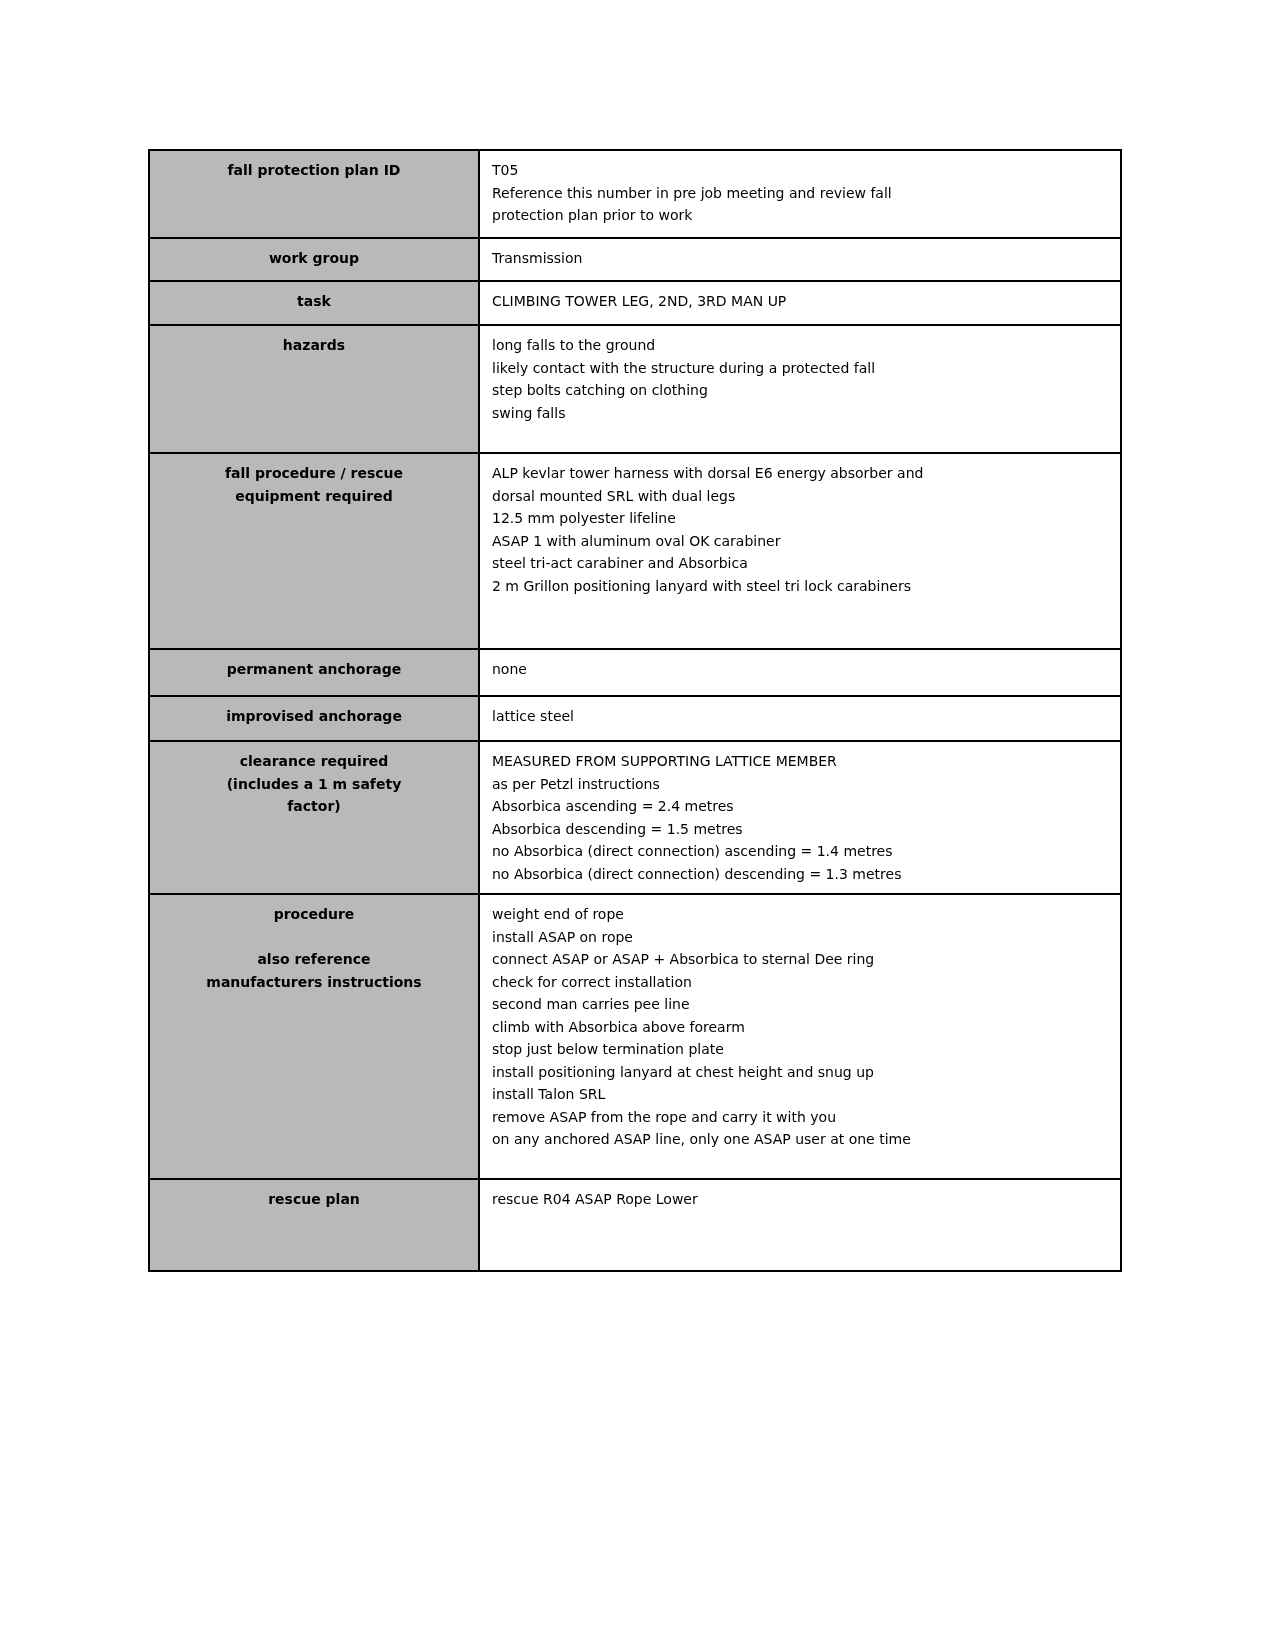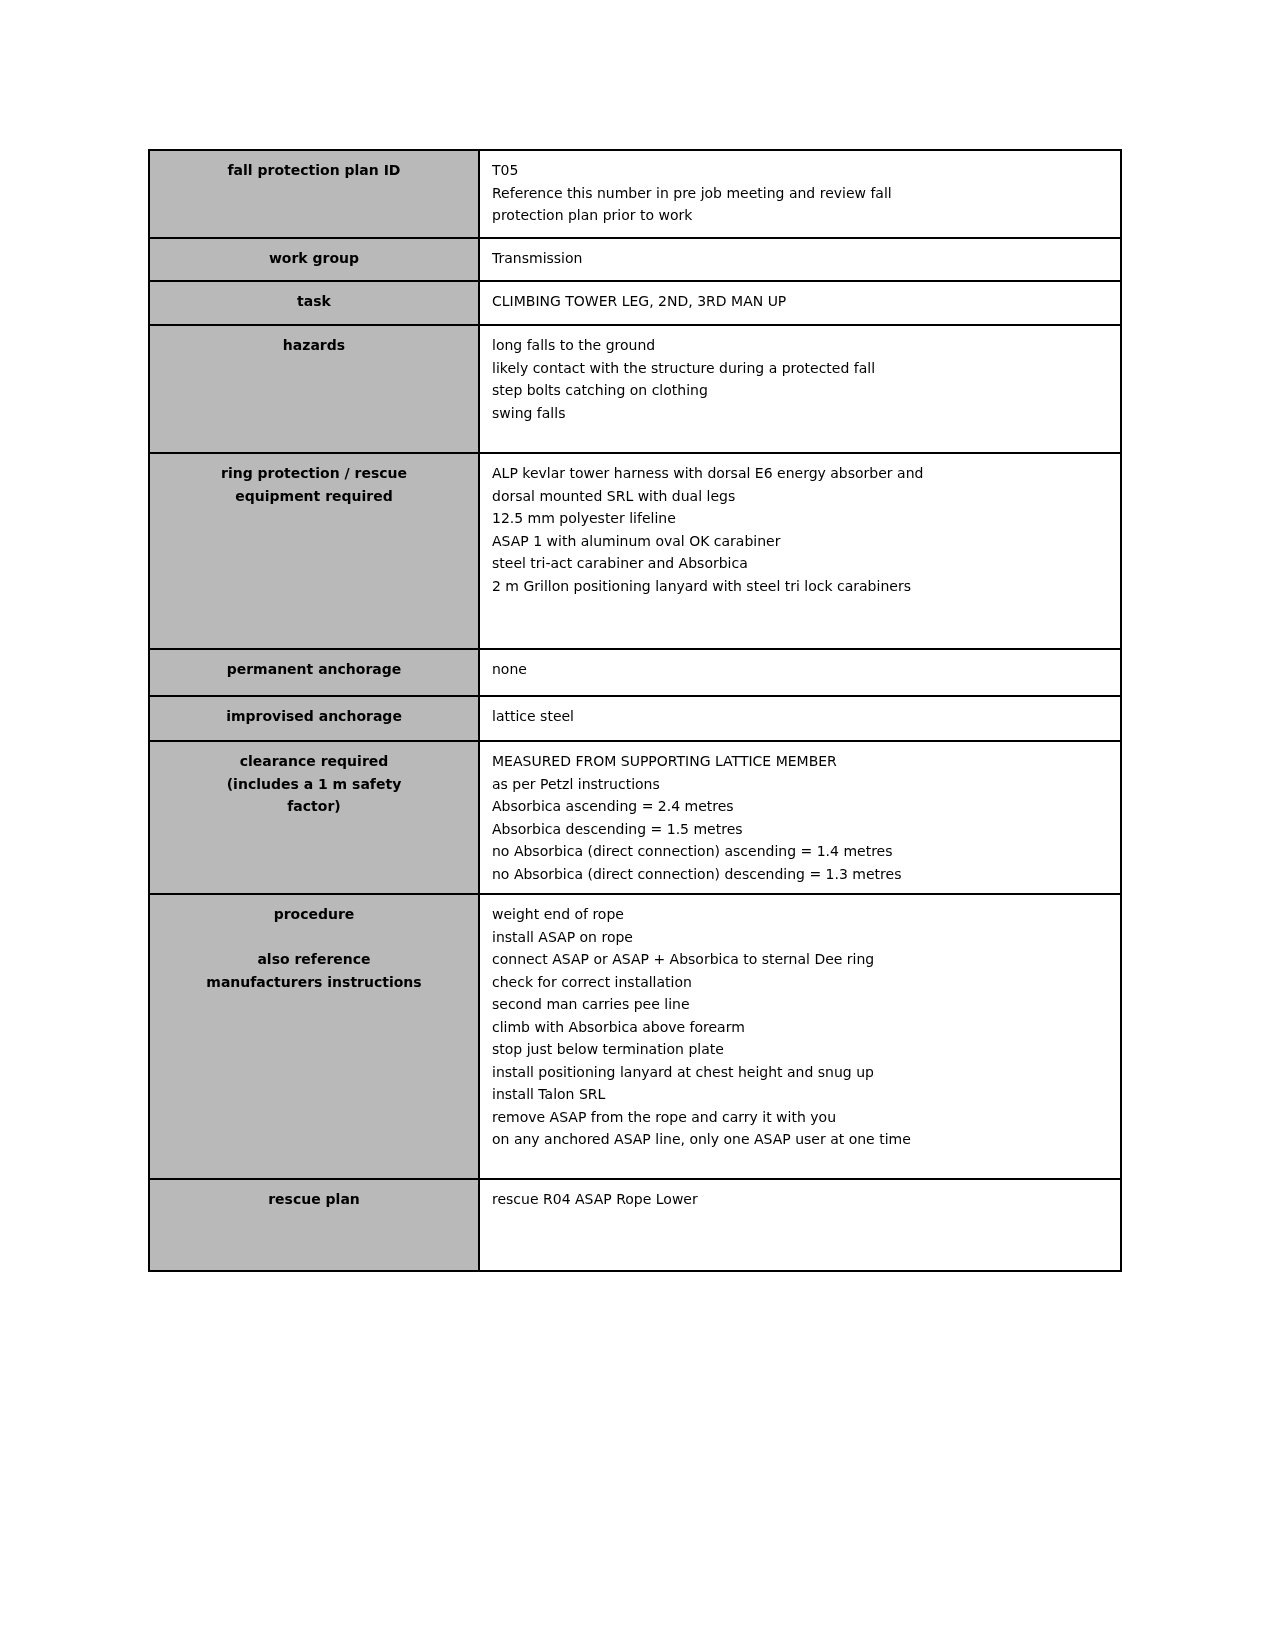--- a/index.html
+++ b/index.html
@@ -80,21 +80,21 @@
         </td>
         <td class="content-cell">
           <div class="line"><span>long falls to the ground</span></div>
           <div class="line"><span>likely contact with the structure during a protected fall</span></div>
           <div class="line"><span>step bolts catching on clothing</span></div>
           <div class="line"><span>swing falls</span></div>
         </td>
       </tr>
       <tr style="height: 196px;">
         <td class="label-cell">
-          <div class="line">ring protection / rescue</div>
+          <div class="line">fall procedure / rescue</div>
           <div class="line">equipment required</div>
         </td>
         <td class="content-cell">
           <div class="line"><span>ALP kevlar tower harness with dorsal E6 energy absorber and</span></div>
           <div class="line"><span>dorsal mounted SRL with dual legs</span></div>
           <div class="line"><span>12.5 mm polyester lifeline</span></div>
           <div class="line"><span>ASAP 1 with aluminum oval OK carabiner</span></div>
           <div class="line"><span>steel tri-act carabiner and Absorbica</span></div>
           <div class="line"><span>2 m Grillon positioning lanyard with steel tri lock carabiners</span></div>
         </td>

